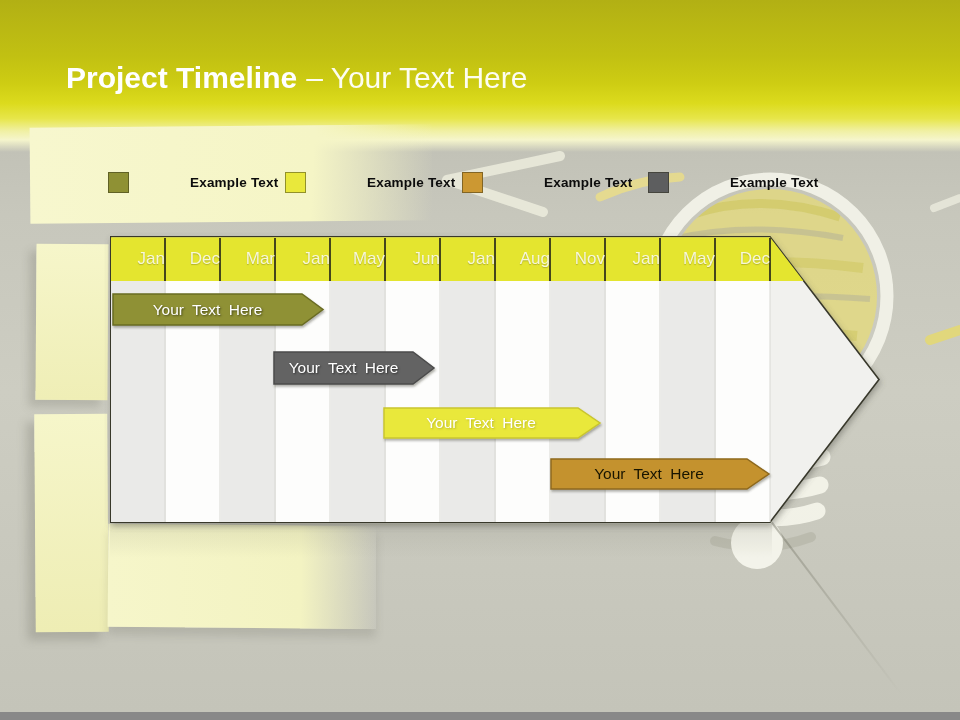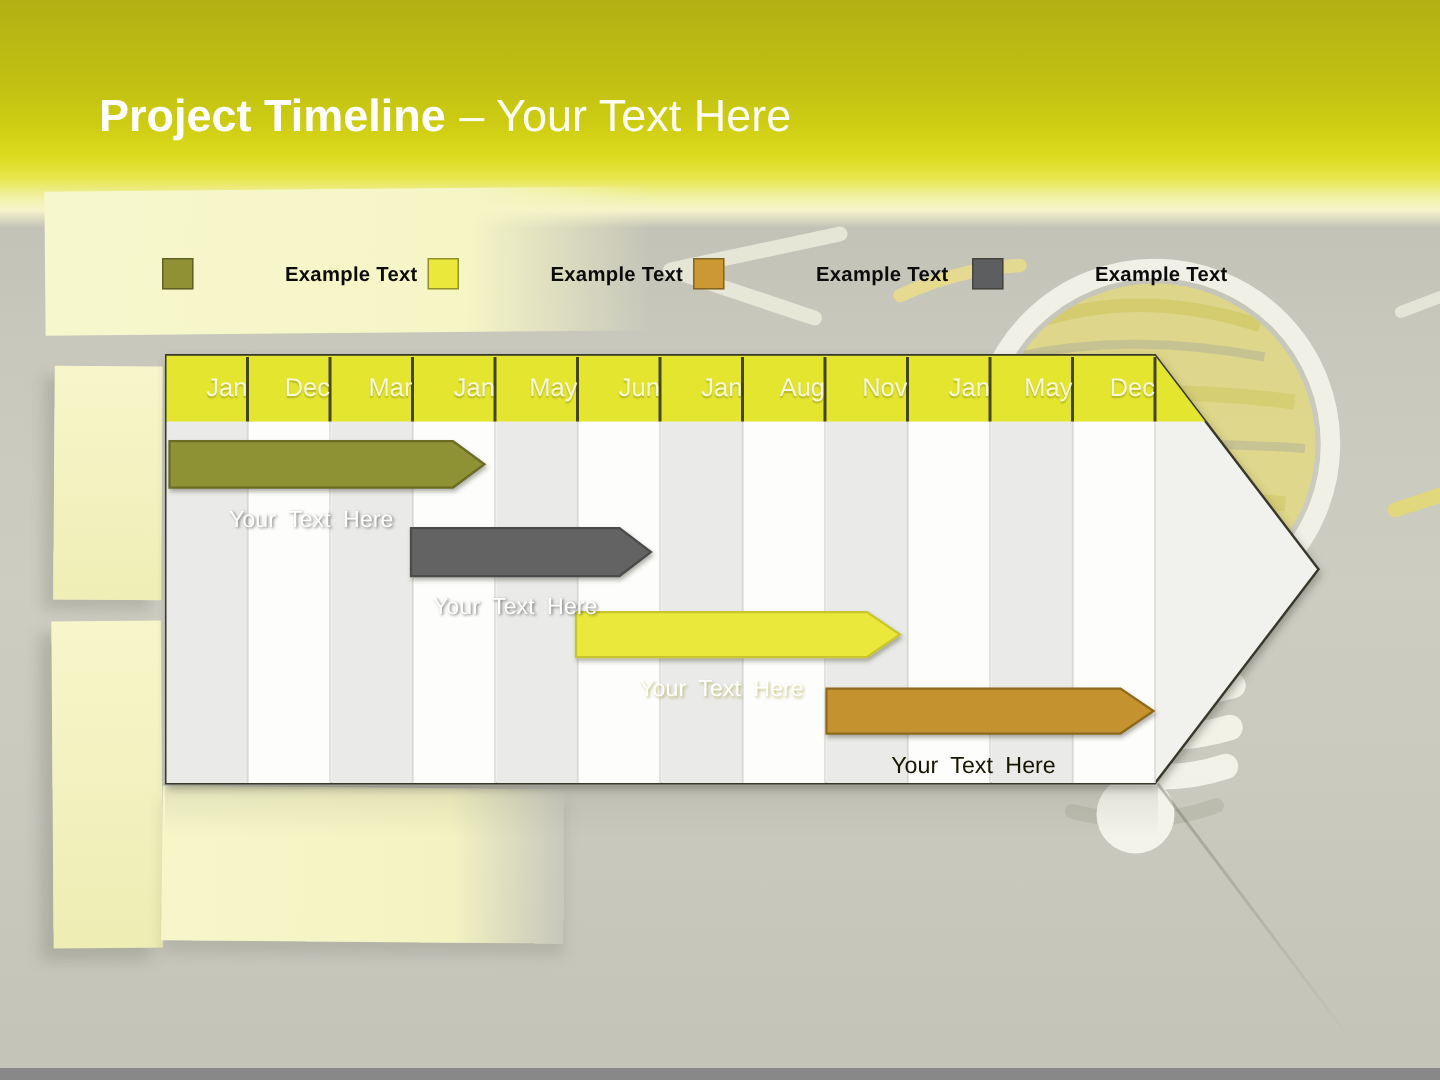--- a/index.html
+++ b/index.html
@@ -34,21 +34,21 @@
   .swatch{width:21px;height:21px;border:1px solid rgba(40,40,20,.45);box-sizing:border-box;flex:0 0 auto;}
   .legend-label{margin-left:17px;font-size:13.5px;font-weight:bold;color:#0c0c0c;letter-spacing:.2px;white-space:nowrap;}
   .li-1{left:108px;} .li-2{left:285px;} .li-3{left:462px;} .li-4{left:648px;}
   
   .chart{left:110px;top:236px;width:770px;height:287px;}
   .chart svg{position:absolute;left:0;top:0;overflow:visible;}
   .months{position:absolute;left:0;top:1px;width:660px;height:44px;display:flex;}
   .mcell{flex:0 0 55px;text-align:right;line-height:44px;font-size:17px;color:rgba(253,253,240,.88);
     text-shadow:0 1px 1px rgba(120,118,30,.45);overflow:hidden;}
   .bar-label{position:absolute;display:flex;align-items:center;justify-content:center;
-    font-size:15.5px;word-spacing:4px;white-space:nowrap;margin-top:37px;}
+    font-size:15.5px;word-spacing:4px;white-space:nowrap;}
   .sh-dark{text-shadow:1px 1px 2px rgba(0,0,0,.5);}
   .sh-yellow{text-shadow:1px 1px 2px rgba(150,145,30,.55);}
   
   .refl-strip{left:110px;top:524px;width:662px;height:34px;
     background:linear-gradient(180deg,rgba(130,130,115,.16),rgba(130,130,115,0));}
   .refl-line{left:771px;top:523px;width:2px;height:215px;transform:rotate(-37deg);transform-origin:top left;
     background:linear-gradient(180deg,rgba(105,105,90,.42),rgba(105,105,90,0));}
 </style>
 </head>
 <body>

